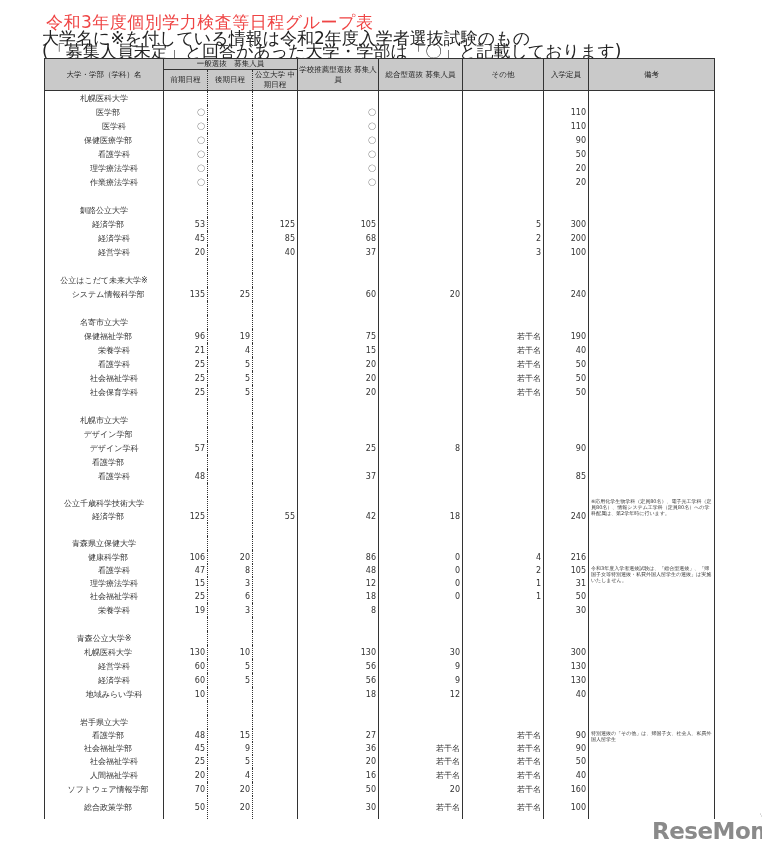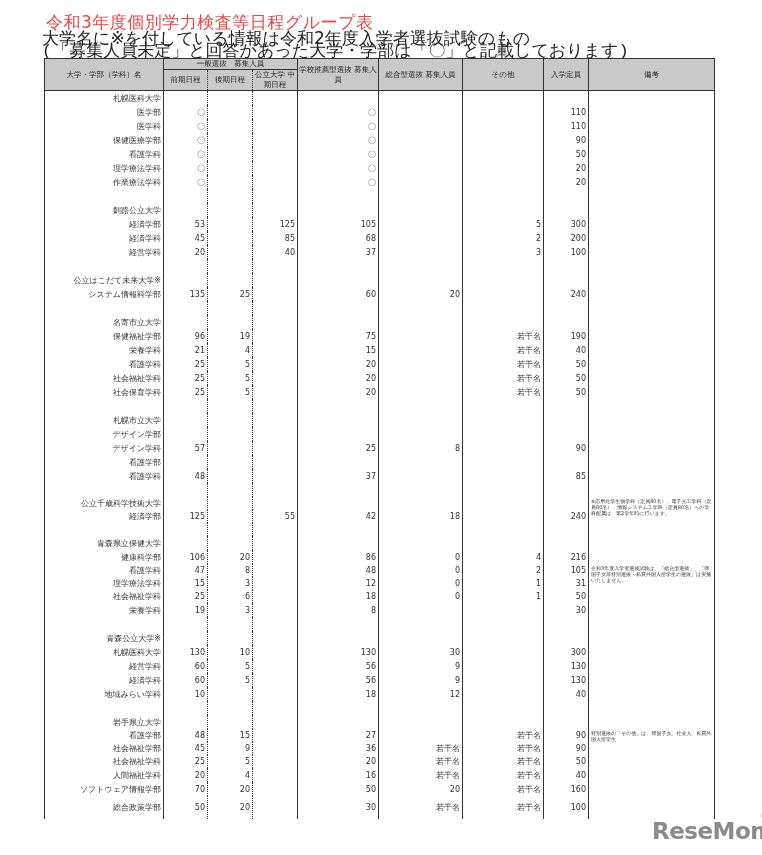--- a/index.html
+++ b/index.html
@@ -1,24 +1,24 @@
 <!DOCTYPE html>
 <html><head>
 <meta charset="utf-8">
 <style>
   html,body{margin:0;padding:0;background:#fff;}
   body{width:762px;height:855px;position:relative;overflow:hidden;font-family:"DejaVu Sans",sans-serif;color:#222;}
   .title{position:absolute;left:46px;top:12px;font-size:17px;line-height:20px;color:#ef4444;letter-spacing:0.5px;}
   .sub{position:absolute;left:42px;font-size:17px;line-height:13px;color:#222;white-space:nowrap;}
   .sub1{top:32px;}
-  .sub2{top:45px;font-family:Liberation Mono, monospace;}
+  .sub2{top:45px;}
   table{position:absolute;left:44px;top:58px;border-collapse:collapse;table-layout:fixed;font-size:7.5px;}
   th{background:#c9c9c9;border:1.5px solid #333;font-weight:normal;text-align:center;padding:0;line-height:10px;color:#222;}
   td{padding:0 2px;height:13px;line-height:13px;white-space:nowrap;color:#333;font-size:8px;}
-  td.name{text-align:right;border-left:1.5px solid #333;border-right:1.5px solid #333;}
+  td.name{text-align:center;border-left:1.5px solid #333;border-right:1.5px solid #333;}
   td.num{text-align:right;}
   td.b-dot{border-right:1px dotted #333;}
   td.b-solid{border-right:1.5px solid #333;}
   td.note{font-size:5px;line-height:6px;white-space:normal;vertical-align:top;padding-top:1px;}
   .l0{padding-left:2px;}
   .l1{padding-left:10px;}
   .l2{padding-left:22px;}
   tr.last td{height:22px;}
   .logo{position:absolute;left:652px;top:818px;font-size:23px;font-weight:bold;color:#8a8a8a;font-family:"DejaVu Sans",sans-serif;letter-spacing:-0.5px;}
   .logo small{position:absolute;right:0;top:-6px;font-size:4px;font-weight:normal;color:#888;}

